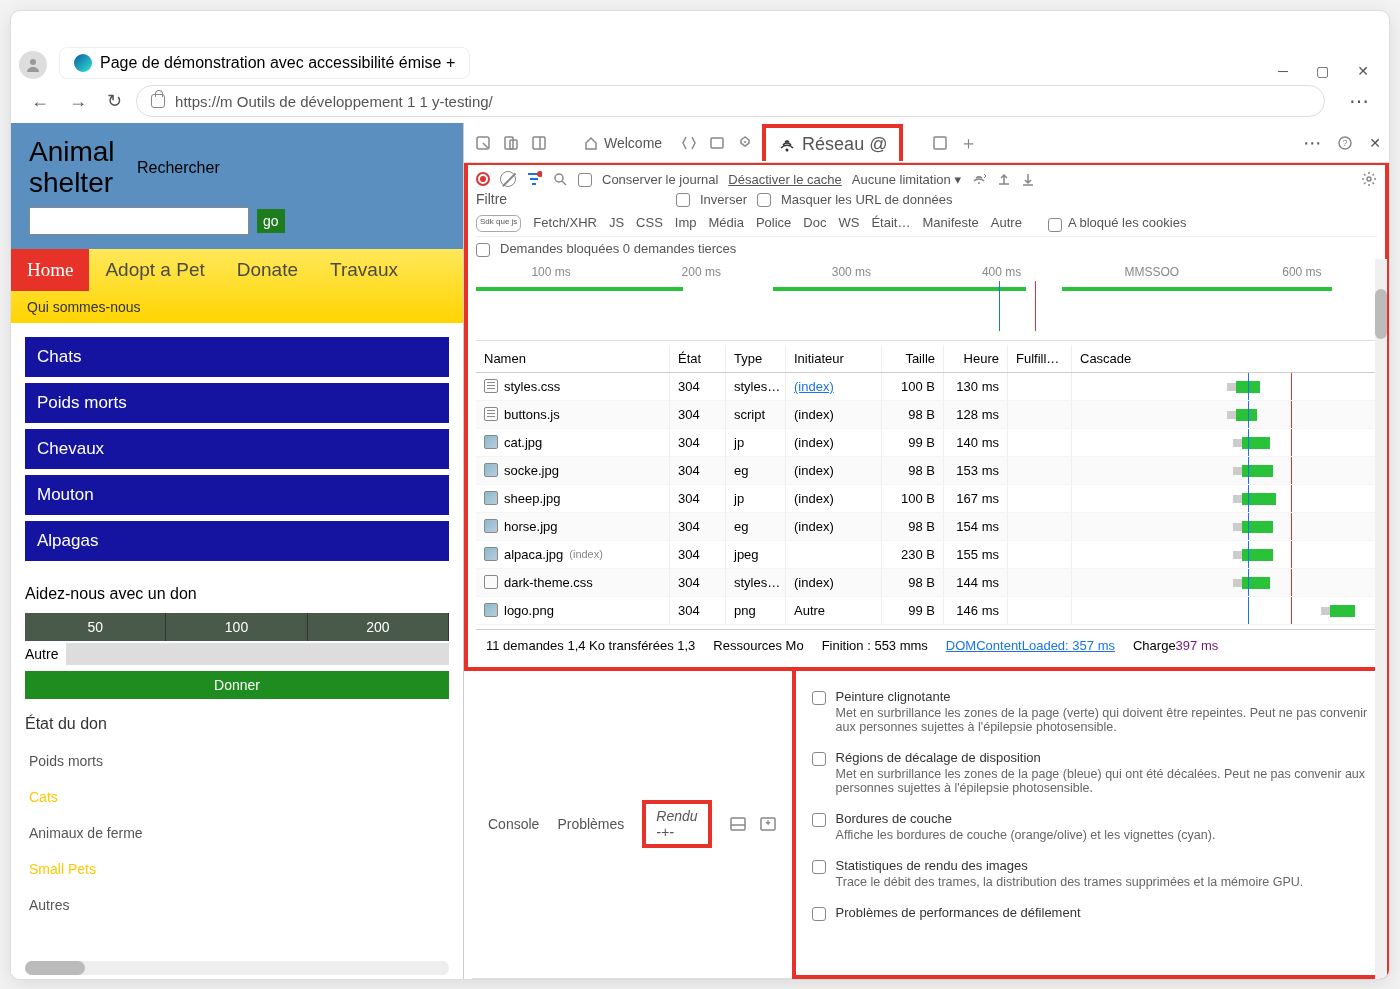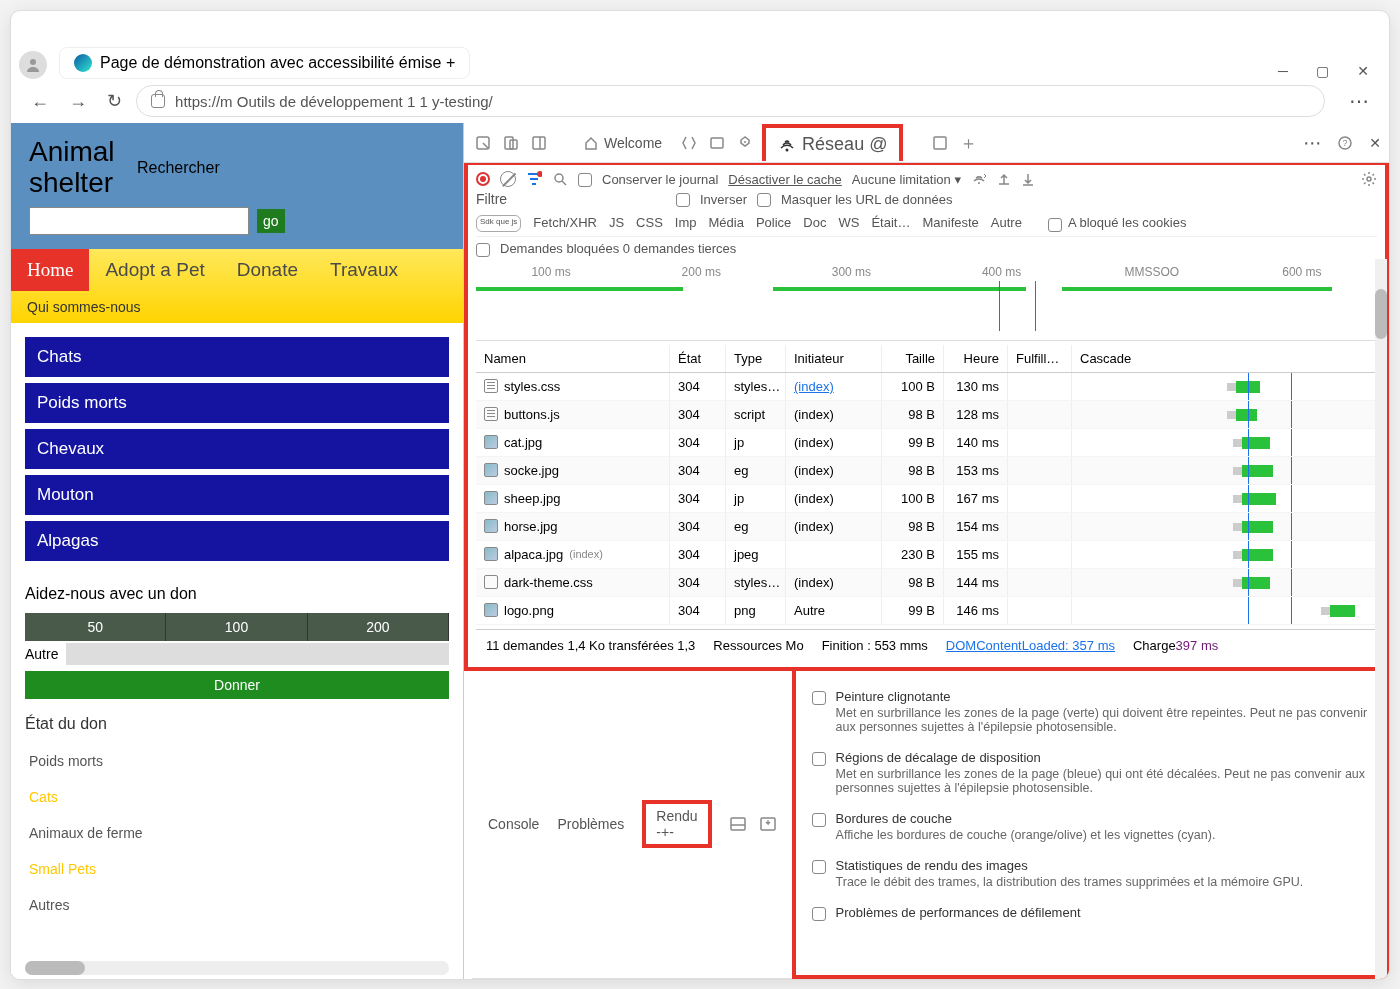--- a/index.html
+++ b/index.html
@@ -90,21 +90,21 @@
 .wf-bar { position:absolute; top:8px; height:12px; background:#2ac23a;}
 .wf-pre { position:absolute; top:10px; height:8px; background:#ccc;}
 
 .net-summary { border-top:1px solid #ccc; padding:8px 10px; font-size:13px; display:flex; gap:18px; flex-wrap:wrap;}
 .sum-dom { color:#1a73e8;text-decoration:underline;}
 .sum-load { color:#701a75;}
 
 .drawer { border:4px solid #e63228; border-top:none; display:flex; flex-direction:column;}
 .drawer-tabs { display:flex; gap:18px; padding:6px 16px; font-size:14px; border-bottom:1px solid #ddd; align-items:center;}
 .drawer-tab { color:#555; padding:4px 0;}
-.drawer-tab.active-b { border:4px solid #e63228; padding:4px 10px;}
+.drawer-tab.active-b { border:4px solid #e63228; padding:4px 10px;font-style:italic;}
 .drawer-right { margin-left:auto; display:flex; gap:14px;}
 .render-body { padding:10px 16px; overflow:auto; font-size:13px;}
 .render-item { display:flex; gap:10px; padding:8px 0;}
 .render-chk { width:14px; height:14px; border:1.5px solid #888; border-radius:3px; flex-shrink:0; margin-top:2px;}
 .render-title { font-weight:400; color:#333;}
 .render-desc { color:#666; font-size:12.5px; margin-top:2px;}
 .vscroll { position:absolute; right:2px; top:136px; width:12px; height:720px; background:#f0f0f0;}
 .vscroll-thumb { width:12px; height:50px; background:#bbb; border-radius:6px; position:absolute; top:30px;}
 
 svg { display:block; }

